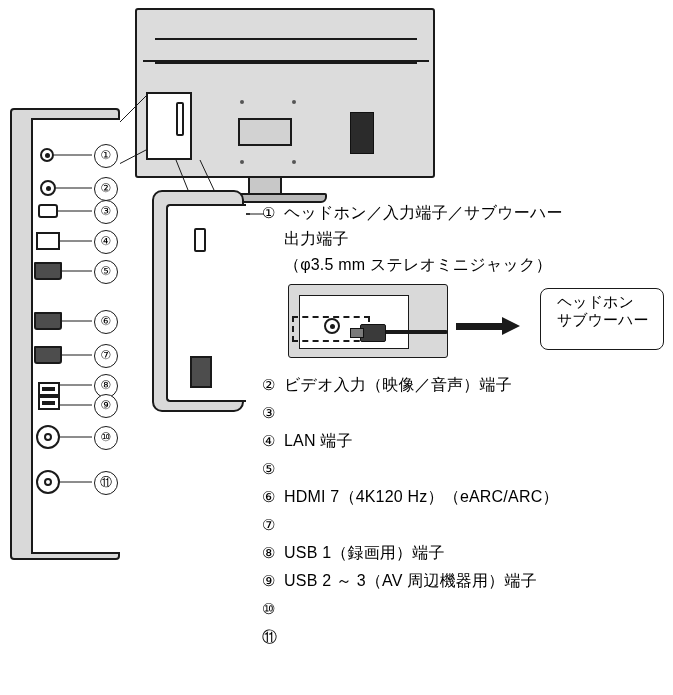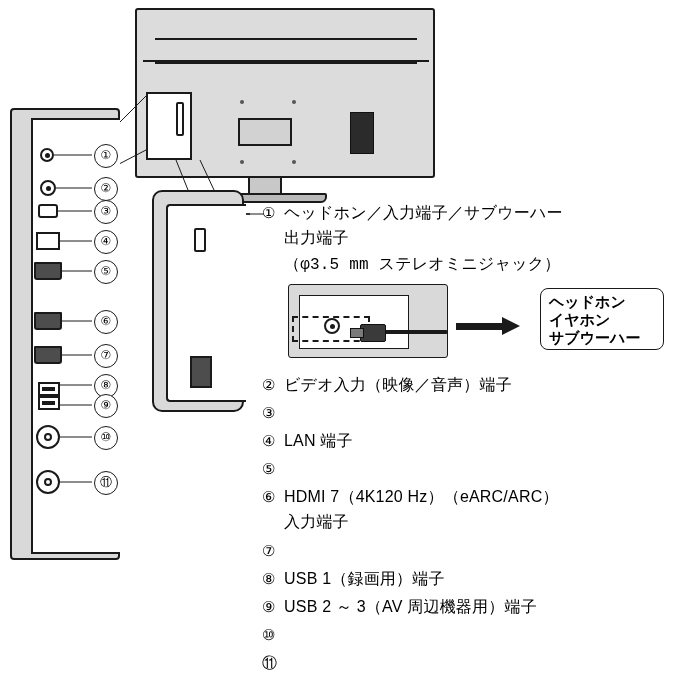--- a/index.html
+++ b/index.html
@@ -241,21 +241,20 @@
     line-height: 26px;
     text-align: left;
   }
   .txt {
     font-size: 16px;
     line-height: 26px;
     letter-spacing: 0.2px;
   }
   .txt .sub {
     display: block;
-    font-family: Liberation Mono, monospace;
   }
 
   
   .plug-fig {
     position: absolute;
     left: 288px; top: 284px;
     width: 160px; height: 74px;
     background: #d9d9d9;
     border: 1.5px solid #1a1a1a;
     border-radius: 3px;
@@ -337,24 +336,23 @@
     border-left: 18px solid #1a1a1a;
   }
   .label-box {
     position: absolute;
     left: 540px; top: 288px;
     width: 124px; height: 62px;
     border: 1.5px solid #1a1a1a;
     border-radius: 8px;
     background: #fff;
     box-sizing: border-box;
-    padding: 4px 8px;
+    padding: 4px 16px;
     font-size: 15px;
     line-height: 18px;
-    font-weight: bold;
   }
   .label-box div { white-space: nowrap; }
 </style>
 </head>
 <body>
 
 <div class="canvas">
 
   <div class="tv-body"></div>
   <div class="tv-line" style="left:155px; top:38px; width:262px;"></div>
@@ -451,21 +449,20 @@
   <div class="cable-plug"></div>
   <div class="cable-tip"></div>
 
   <div class="arrow">
     <div class="shaft"></div>
     <div class="head"></div>
   </div>
 
   <div class="label-box">
     <div>ヘッドホン</div>
-    <div>イヤホン</div>
     <div>サブウーハー</div>
   </div>
 
   <div class="list">
 
     <div class="item">
       <div class="num">①</div>
       <div class="txt">
         <span>ヘッドホン／入力端子／サブウーハー</span>
         <span class="sub">出力端子</span>
@@ -490,21 +487,20 @@
     </div>
 
     <div class="item">
       <div class="num">⑤</div>
     </div>
 
     <div class="item">
       <div class="num">⑥</div>
       <div class="txt">
         <span>HDMI 7（4K120 Hz）（eARC/ARC）</span>
-        <span class="sub">入力端子</span>
       </div>
     </div>
 
     <div class="item">
       <div class="num">⑦</div>
     </div>
 
     <div class="item">
       <div class="num">⑧</div>
       <div class="txt">USB 1（録画用）端子</div>

